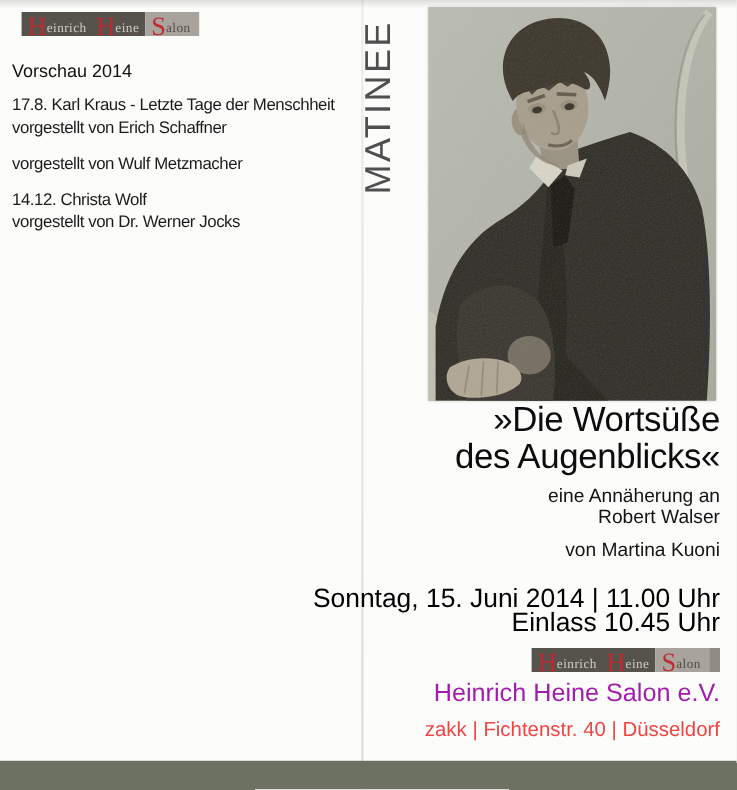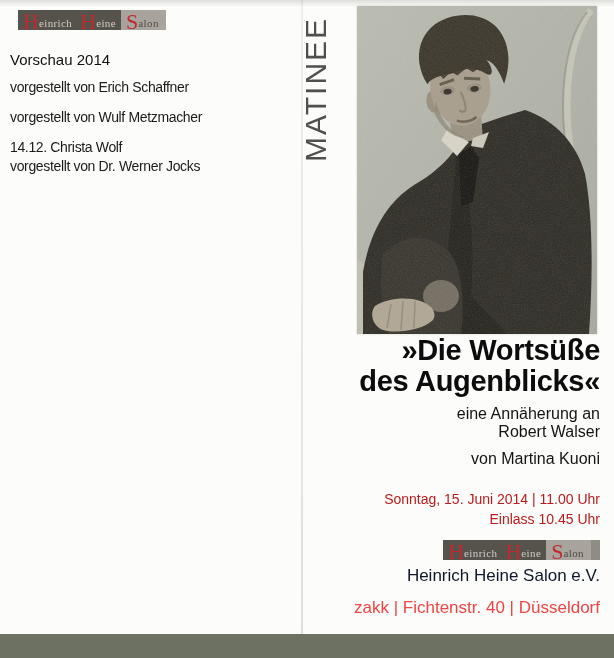--- a/index.html
+++ b/index.html
@@ -46,22 +46,22 @@
   .photo{
     position:absolute;left:357px;top:6px;width:240px;height:328px;margin:0;
     box-shadow:inset 0 0 0 1px rgba(95,95,86,.45), 0 0 2px rgba(120,120,112,.35);
   }
   .photo svg{display:block;width:100%;height:100%;}
   
   .rtext{position:absolute;right:14px;text-align:right;white-space:nowrap;}
   .title-block{top:335px;font-size:29px;line-height:31px;letter-spacing:-.3px;color:#0c0c0c;}
   .subtitle-block{top:405px;font-size:16px;line-height:18px;color:#141414;}
   .byline-block{top:450px;font-size:16px;color:#141414;}
-  .date-block{top:489px;font-size:14px;line-height:20px;color:#b91c1c;}
-  .org-block{top:566px;font-size:17px;color:#0f172a;}
+  .date-block{top:489px;font-size:22px;line-height:20px;color:#000000;}
+  .org-block{top:566px;font-size:21px;color:#a21caf;}
   .venue-block{top:598px;font-size:17px;color:#ef4444;}
   
   .bottom-bar{position:absolute;left:0;right:0;top:634px;height:24px;background:#6c7162;}
 </style>
 </head>
 <body>
 
 <div class="page">
 
   <div class="fold-line"></div>
@@ -75,20 +75,21 @@
     </span>
     <span class="seg light">
       <span class="cap">S</span>
         <span class="rest">alon</span>
     </span>
   </div>
 
   <section class="left-panel">
     <h2 class="preview-heading">Vorschau 2014</h2>
     <div class="event">
+      <div>17.8. Karl Kraus - Letzte Tage der Menschheit</div>
       <div>vorgestellt von Erich Schaffner</div>
     </div>
     <div class="event">
       <div>vorgestellt von Wulf Metzmacher</div>
     </div>
     <div class="event">
       <div>14.12. Christa Wolf</div>
       <div>vorgestellt von Dr. Werner Jocks</div>
     </div>
   </section>
@@ -133,21 +134,21 @@
         <path d="M83,76 L98,73 M108,73 L124,76" stroke="#4e4738" stroke-width="3" fill="none" opacity="0.8"></path>
         <path d="M103,86 C105,94 107,100 105,105 C103,107 100,106 99,104" stroke="#8a8070" stroke-width="2" fill="none"></path>
         <path d="M95,114 C101,117 110,117 115,113" stroke="#6b5f4f" stroke-width="2.5" fill="none"></path>
         <path d="M71,74 C58,44 72,16 100,11 C132,6 154,24 155,50 C156,62 152,74 147,84 C144,70 140,62 133,58 C139,68 137,76 131,72 C119,62 111,64 100,66 C88,68 77,66 71,74 Z" fill="#383227"></path>
         <path d="M76,68 L84,62 L88,68 L96,62 L102,67 L112,61 L118,66 L128,61" stroke="#383227" stroke-width="4" fill="none" opacity="0.9"></path>
       </g>
       <rect width="240" height="328" filter="url(#grain)" opacity="0.4"></rect>
     </svg>
   </figure>
 
-  <h1 class="rtext title-block" style="margin:0;font-weight:700;">
+  <h1 class="rtext title-block" style="margin:0;font-weight:400;">
     <span style="display:block">»Die Wortsüße</span>
     <span style="display:block">des Augenblicks«</span>
   </h1>
 
   <div class="rtext byline-block">von Martina Kuoni</div>
 
   <div class="rtext subtitle-block">
     <div>eine Annäherung an</div>
     <div>Robert Walser</div>
   </div>

